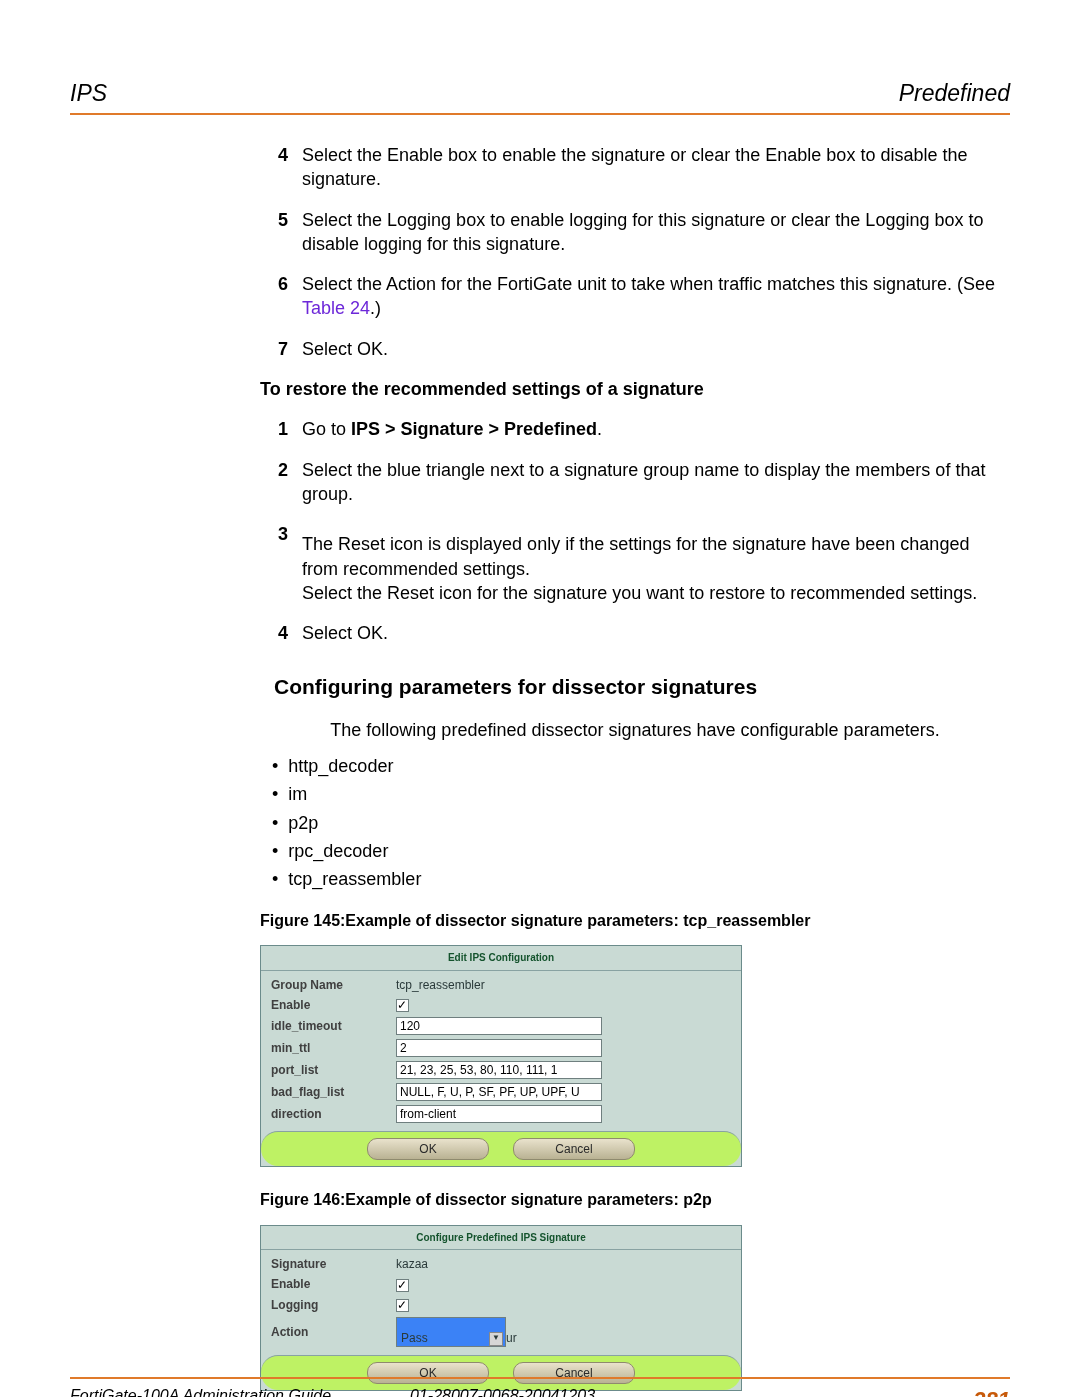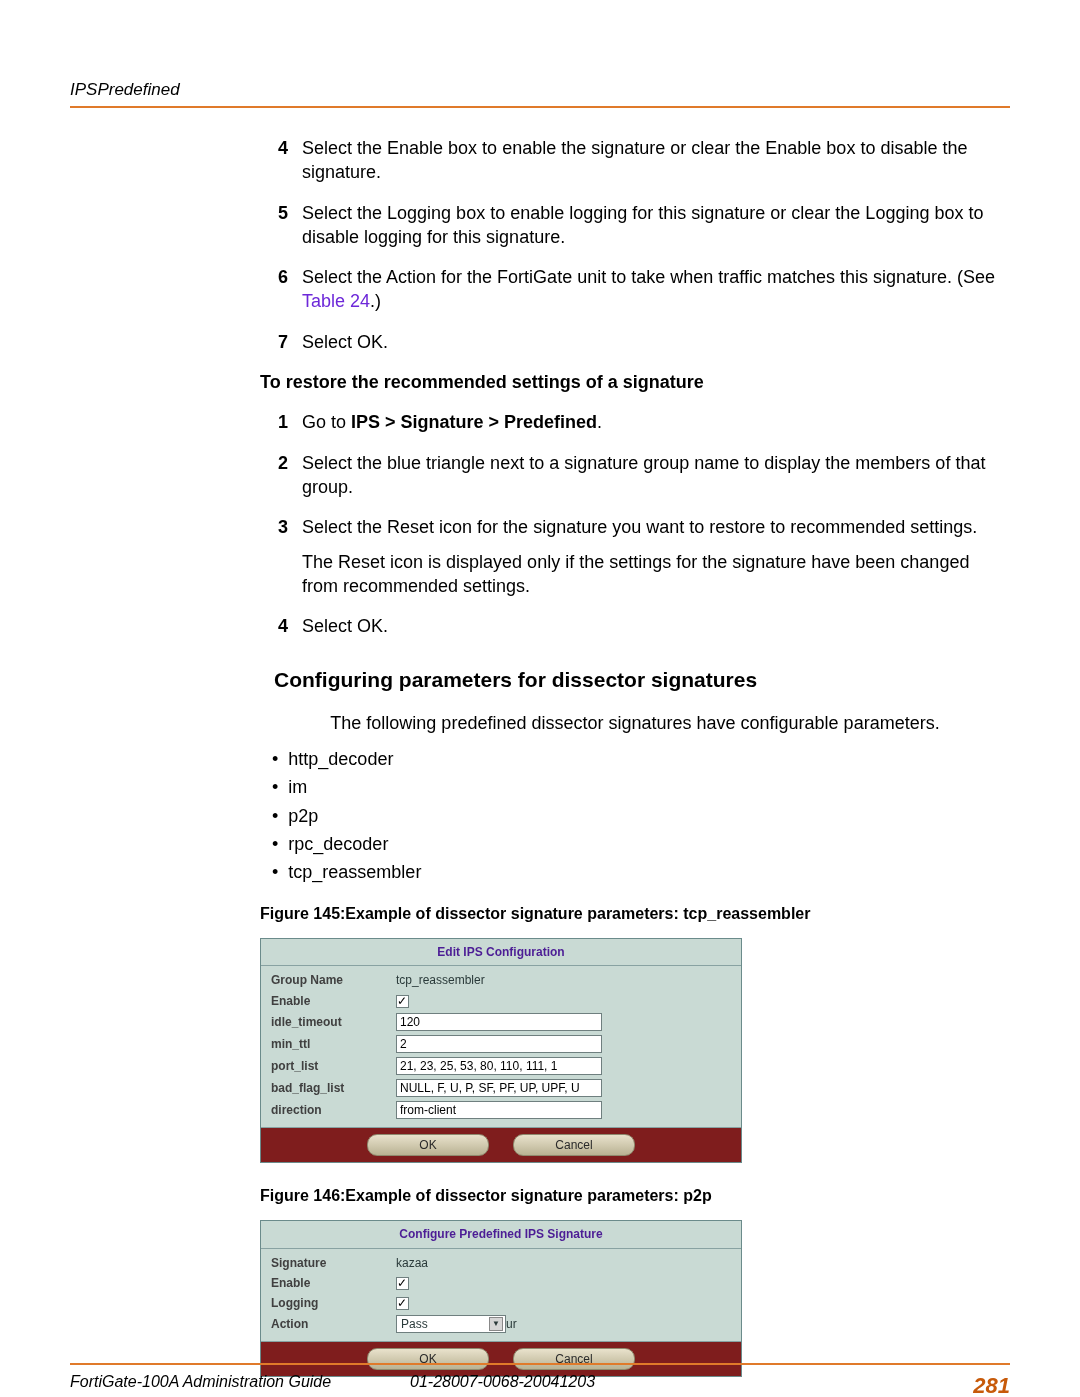--- a/index.html
+++ b/index.html
@@ -12,22 +12,23 @@
   }
   .page {
     width: 1080px;
     min-height: 1397px;
     padding: 80px 70px 60px 70px;
     box-sizing: border-box;
     position: relative;
   }
   .top-bar {
     display: flex;
+    justify-content: space-between;
     font-style: italic;
-    font-size: 17px;
+    font-size: 23px;
     padding-bottom: 6px;
     border-bottom: 2px solid #e07a2a;
     margin-bottom: 28px;
   }
   .content {
     margin-left: 190px;
     font-size: 18px;
     line-height: 1.35;
   }
   .step {
@@ -73,25 +74,25 @@
     width: 480px;
     border: 1px solid #6b8b8b;
     background: #c9dad4;
     font-family: Tahoma, Geneva, sans-serif;
     font-size: 13px;
     margin: 6px 0 22px 0;
   }
   .panel-title {
     text-align: center;
     font-weight: bold;
-    color: #4c1d95;
+    color: #14532d;
     padding: 5px 0;
     border-bottom: 1px solid #88a2a2;
     background: #c9dad4;
-    font-size: 12px;
+    font-size: 10px;
   }
   .panel-body { padding: 4px 10px 6px 10px; }
   .row {
     display: flex;
     align-items: center;
     padding: 2px 0;
   }
   .row .lbl {
     width: 125px;
     flex: 0 0 125px;
@@ -122,47 +123,48 @@
   .chk.checked::after {
     content: "✓";
     position: absolute;
     left: 0px;
     top: -3px;
     font-size: 12px;
     color: #000;
   }
   .sel {
     display: inline-flex;
-    align-items: center;
+    align-items: flex-end;
     justify-content: space-between;
     width: 110px;
-    height: 18px;
+    height: 30px;
     border: 1px solid #6f7f7f;
-    background: #ffffff;
+    background: #3b82f6;
     font-size: 12px;
     padding: 0 2px 0 4px;
     box-sizing: border-box;
   }
   .sel .dd {
     width: 14px; height: 14px;
     background: #d6d6d6;
     border: 1px solid #888;
     display: inline-flex;
     align-items: center;
     justify-content: center;
     font-size: 8px;
     box-sizing: border-box;
   }
   .panel-buttons {
     display: flex;
     justify-content: center;
     gap: 24px;
     border-top: 1px solid #88a2a2;
     padding: 6px 0;
-    background: #7f1d1d;
+    background: #bef264;
+    border-radius: 17px;
   }
   .pill {
     width: 120px;
     height: 20px;
     border-radius: 10px;
     background: linear-gradient(#e9e2cc, #b9b293);
     border: 1px solid #8f8a6e;
     font-size: 12px;
     color: #2a2a2a;
     display: inline-flex;
@@ -231,22 +233,22 @@
         <span>Go to </span><b>IPS &gt; Signature &gt; Predefined</b><span>.</span>
       </div>
     </div>
     <div class="step">
       <div class="num">2</div>
       <div class="txt">Select the blue triangle next to a signature group name to display the members of that group.</div>
     </div>
     <div class="step">
       <div class="num">3</div>
       <div class="txt">
+        <div style="margin-top:10px">The Reset icon is displayed only if the settings for the signature have been changed from recommended settings.</div>
         <div>Select the Reset icon for the signature you want to restore to recommended settings.</div>
-        <div style="margin-top:10px">The Reset icon is displayed only if the settings for the signature have been changed from recommended settings.</div>
       </div>
     </div>
     <div class="step">
       <div class="num">4</div>
       <div class="txt">Select OK.</div>
     </div>
 
     <div class="section-head">Configuring parameters for dissector signatures</div>
     <div class="para">The following predefined dissector signatures have configurable parameters.</div>
 

